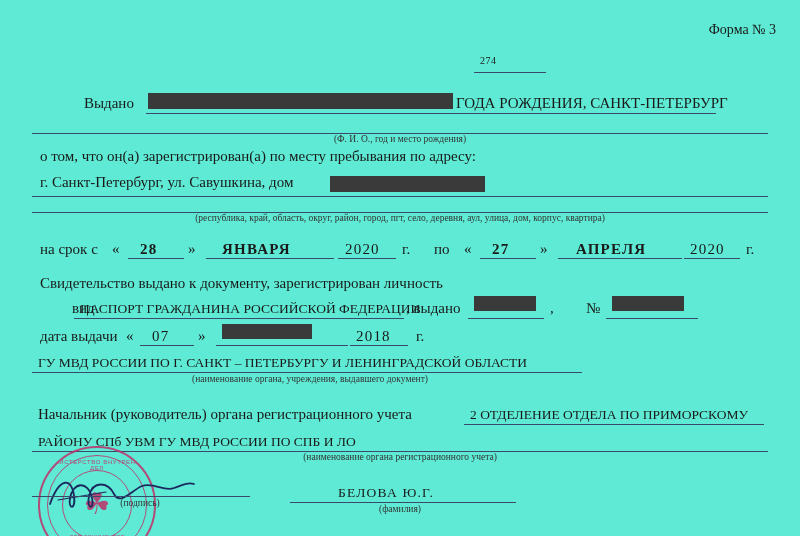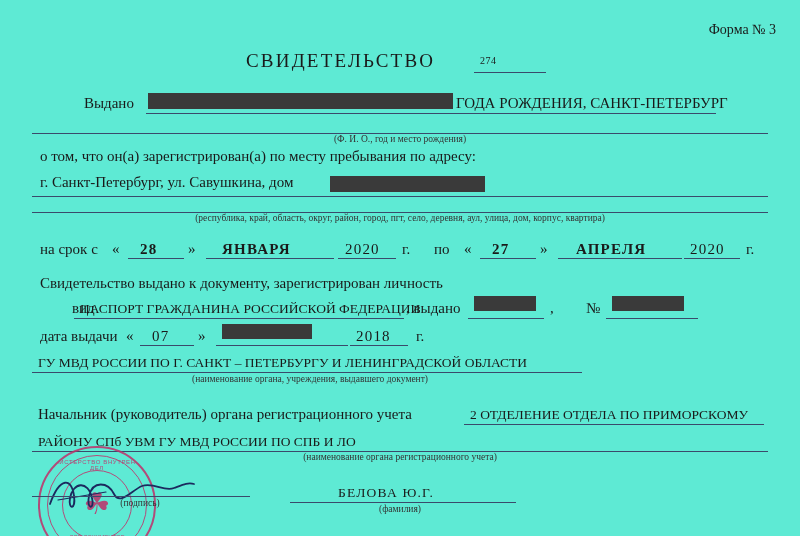--- a/index.html
+++ b/index.html
@@ -135,21 +135,20 @@
   }
   #signature svg { display: block; }
 </style>
 </head>
 <body>
 
 <div id="page">
 
   <div class="txt form-no" style="right:24px; top:22px;">Форма № 3</div>
 
-  <div class="txt title-main" style="left:246px; top:50px;">СВИДЕТЕЛЬСТВО</div>
   <div class="txt num274" style="left:480px; top:55px;">274</div>
   <div class="rule" style="left:474px; top:72px; width:72px;"></div>
 
   <div class="txt body-line" style="left:84px; top:95px;">Выдано</div>
   <div class="redact" style="left:148px; top:93px; width:305px; height:16px;"></div>
   <div class="txt body-line" style="left:456px; top:95px;">ГОДА РОЖДЕНИЯ, САНКТ-ПЕТЕРБУРГ</div>
   <div class="rule" style="left:146px; top:113px; width:570px;"></div>
 
   <div class="rule" style="left:32px; top:133px; width:736px;"></div>
   <div class="cap" style="left:250px; top:134px; width:300px;">(Ф. И. О., год и место рождения)</div>

